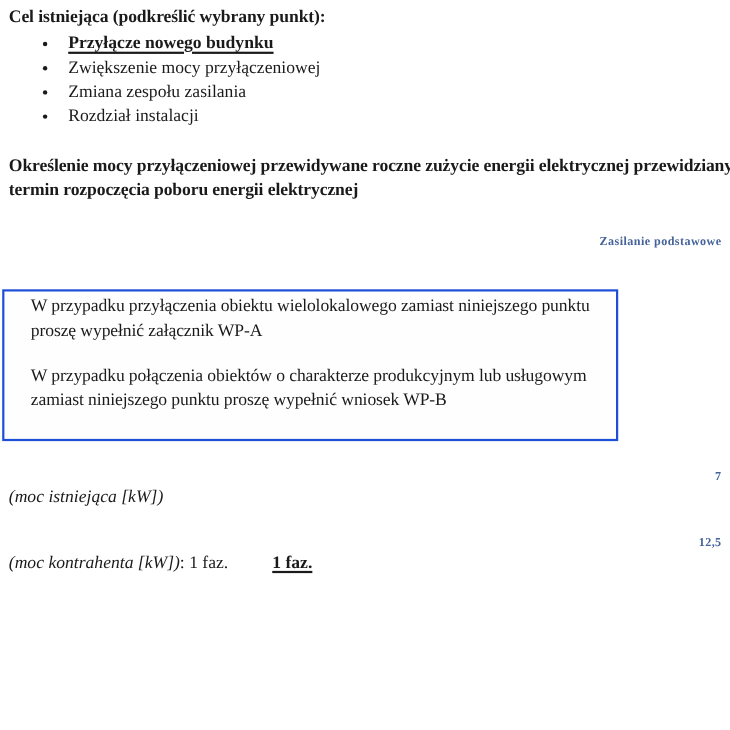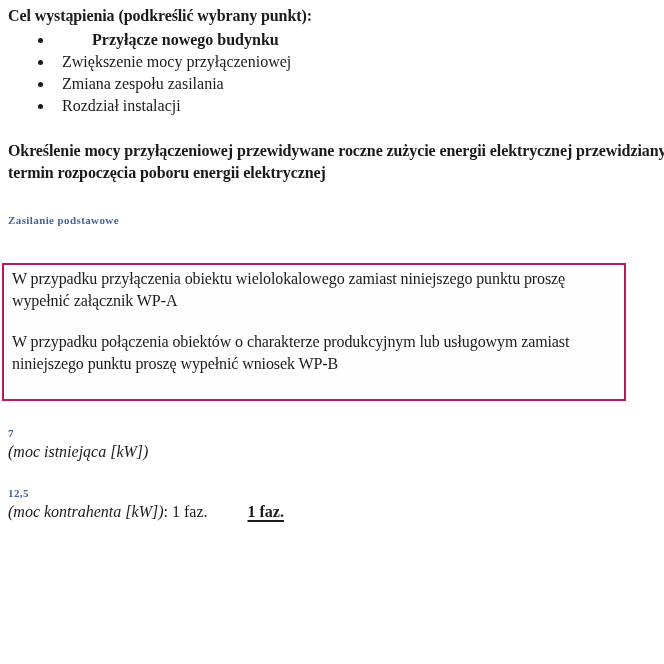--- a/index.html
+++ b/index.html
@@ -29,47 +29,48 @@
     padding:0 0 0 46px;
     list-style:disc;
   }
   ul.bullet-list li{
     font-size:16px;
     line-height:22px;
     padding-left:8px;
   }
   li.selected span{
     font-weight:bold;
+    text-decoration:underline;
     text-decoration-thickness:1.5px;
     text-underline-offset:3px;
     padding-right:6px;
-    margin-left:30px;
   }
   #moc-heading{
     margin-top:23px;
     width:660px;
     line-height:22px;
   }
   .blue-value{
     font-size:11px;
     font-weight:600;
     color:var(--accent-blue,#44639a);
     letter-spacing:0.4px;
     line-height:13px;
+    text-align:right;
   }
   #zasilanie-value{
     margin-top:30px;
   }
   .info-box{
     box-sizing:border-box;
     margin-left:-6px;
     margin-top:36px;
-    width:624px;
-    border:2px solid #be185d;
-    padding:3px 8px 0 8px;
+    width:560px;
+    border:2px solid #1d4ed8;
+    padding:3px 8px 0 24px;
     background:#fefefe;
   }
   .info-box p{
     font-size:16px;
     line-height:22px;
     margin:0 0 19px 0;
     letter-spacing:-0.1px;
   }
   .info-box p:last-child{margin-bottom:24px;}
   .field{margin-top:0;}
@@ -102,21 +103,21 @@
     text-underline-offset:3px;
     margin-left:40px;
     padding-right:4px;
   }
 </style>
 </head>
 <body style="background: rgb(255, 255, 255); color: rgb(26, 26, 26);">
 
 <div class="page">
 
-  <p class="h-bold" id="cel-heading">Cel wystąpienia (podkreślić wybrany punkt):</p>
+  <p class="h-bold" id="cel-heading">Cel istniejąca (podkreślić wybrany punkt):</p>
 
   <ul class="bullet-list">
     <li class="selected">
       <span>Przyłącze nowego budynku</span>
     </li>
     <li>
       <span>Zwiększenie mocy przyłączeniowej</span>
     </li>
     <li>
       <span>Zmiana zespołu zasilania</span>

